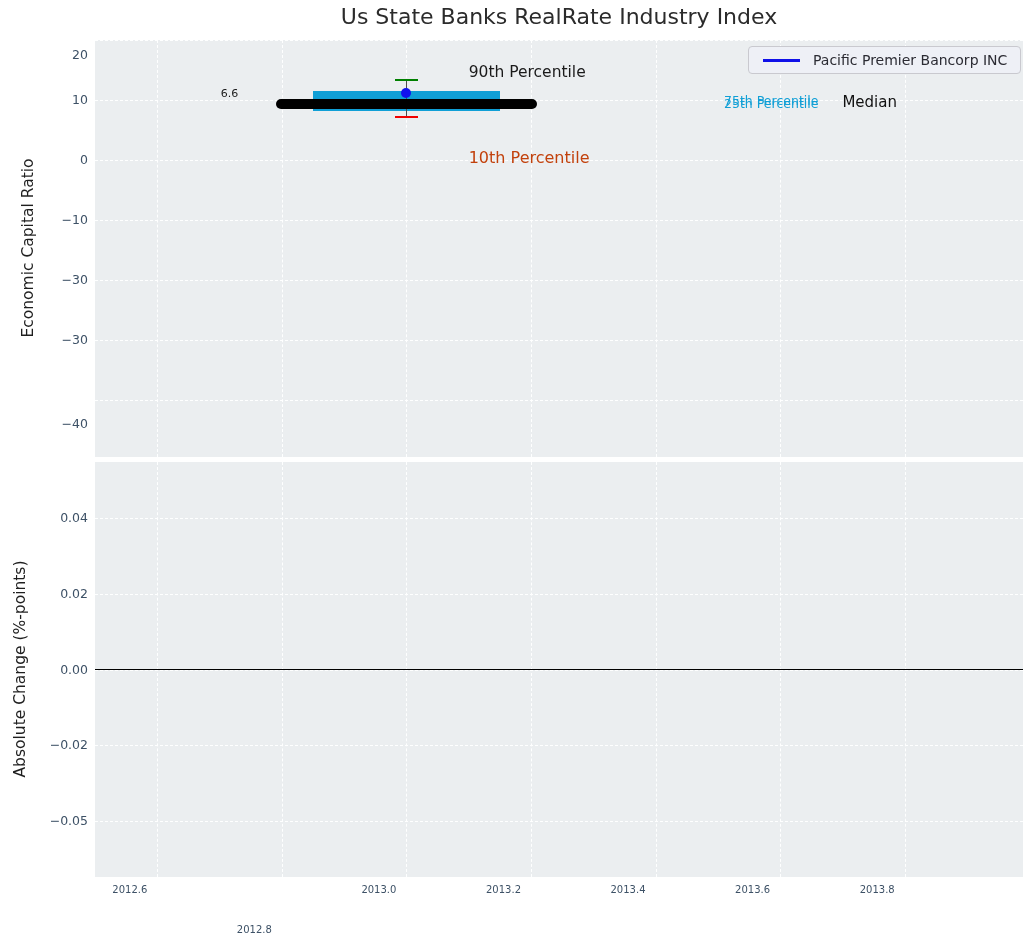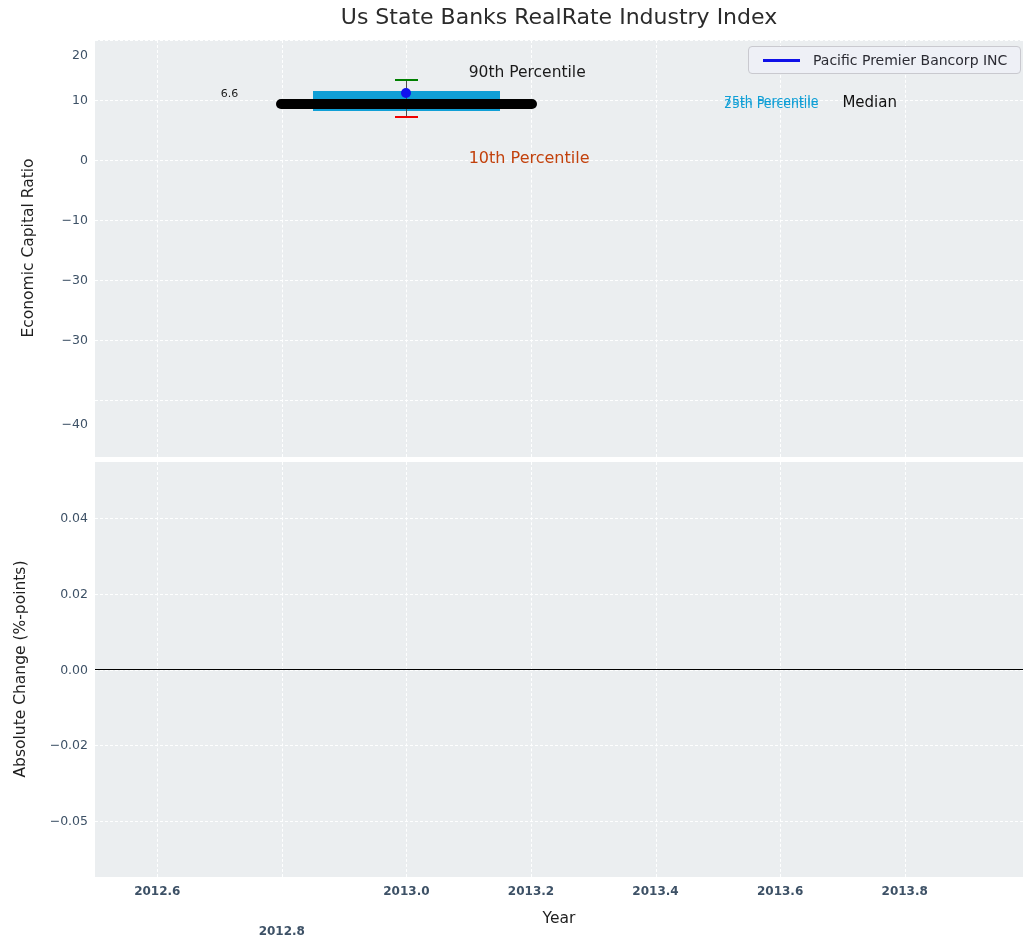--- a/index.html
+++ b/index.html
@@ -22,21 +22,21 @@
   .ylabel{
     position:absolute;white-space:nowrap;font-size:15.5px;color:#1f1f1f;
     transform:translate(-50%,-50%) rotate(-90deg);
   }
   .xlabel{
     position:absolute;left:84px;top:909px;width:950px;text-align:center;
     font-size:15.5px;color:#1f1f1f;
   }
   .tick{position:absolute;font-size:12.5px;color:#3d5166;white-space:nowrap;}
   .ytick{width:72px;text-align:right;}
-  .xtick{width:90px;text-align:center;font-size:12px;font-weight:bold;}
+  .xtick{width:90px;text-align:left;font-size:10px;}
   .legend{
     position:absolute;left:748px;top:46px;width:273px;height:28px;
     background:#eef0f6;border:1px solid #c9c9cf;border-radius:4px;
     display:flex;align-items:center;box-sizing:border-box;padding-left:14px;
   }
   .legend-line{display:inline-block;width:37px;height:3px;background:#0f10e8;}
   .legend-text{margin-left:13px;font-size:14px;color:#2b2b33;}
   .anno{position:absolute;white-space:nowrap;}
   .mark{position:absolute;}
 </style>
@@ -85,21 +85,20 @@
       <div class="hgrid" style="top: 56px;"></div>
       <div class="hgrid" style="top: 131.8px;"></div>
       <div class="hgrid" style="top: 207.5px;"></div>
       <div class="hgrid" style="top: 283.2px;"></div>
       <div class="hgrid" style="top: 359px;"></div>
       <div class="mark" style="left: 0px; right: 0px; top: 206.5px; height: 1.8px; background: rgb(0, 0, 0);"></div>
     </div>
 
   <div class="ylabel" style="left:28px;top:248px;">Economic Capital Ratio</div>
   <div class="ylabel" style="left:20px;top:669px;">Absolute Change (%-points)</div>
-  <div class="xlabel">Year</div>
 
   <div class="legend" style="background: rgb(238, 240, 246); border-color: rgb(201, 201, 207);">
     <span class="legend-line" style="background: rgb(15, 16, 232);"></span>
     <span class="legend-text">Pacific Premier Bancorp INC</span>
   </div>
 
   <div id="marks-layer"></div>
 <div class="tick ytick" style="left: 16px; top: 47px;">20</div>
     <div class="tick ytick" style="left: 16px; top: 92px;">10</div>
     <div class="tick ytick" style="left: 16px; top: 152px;">0</div>

